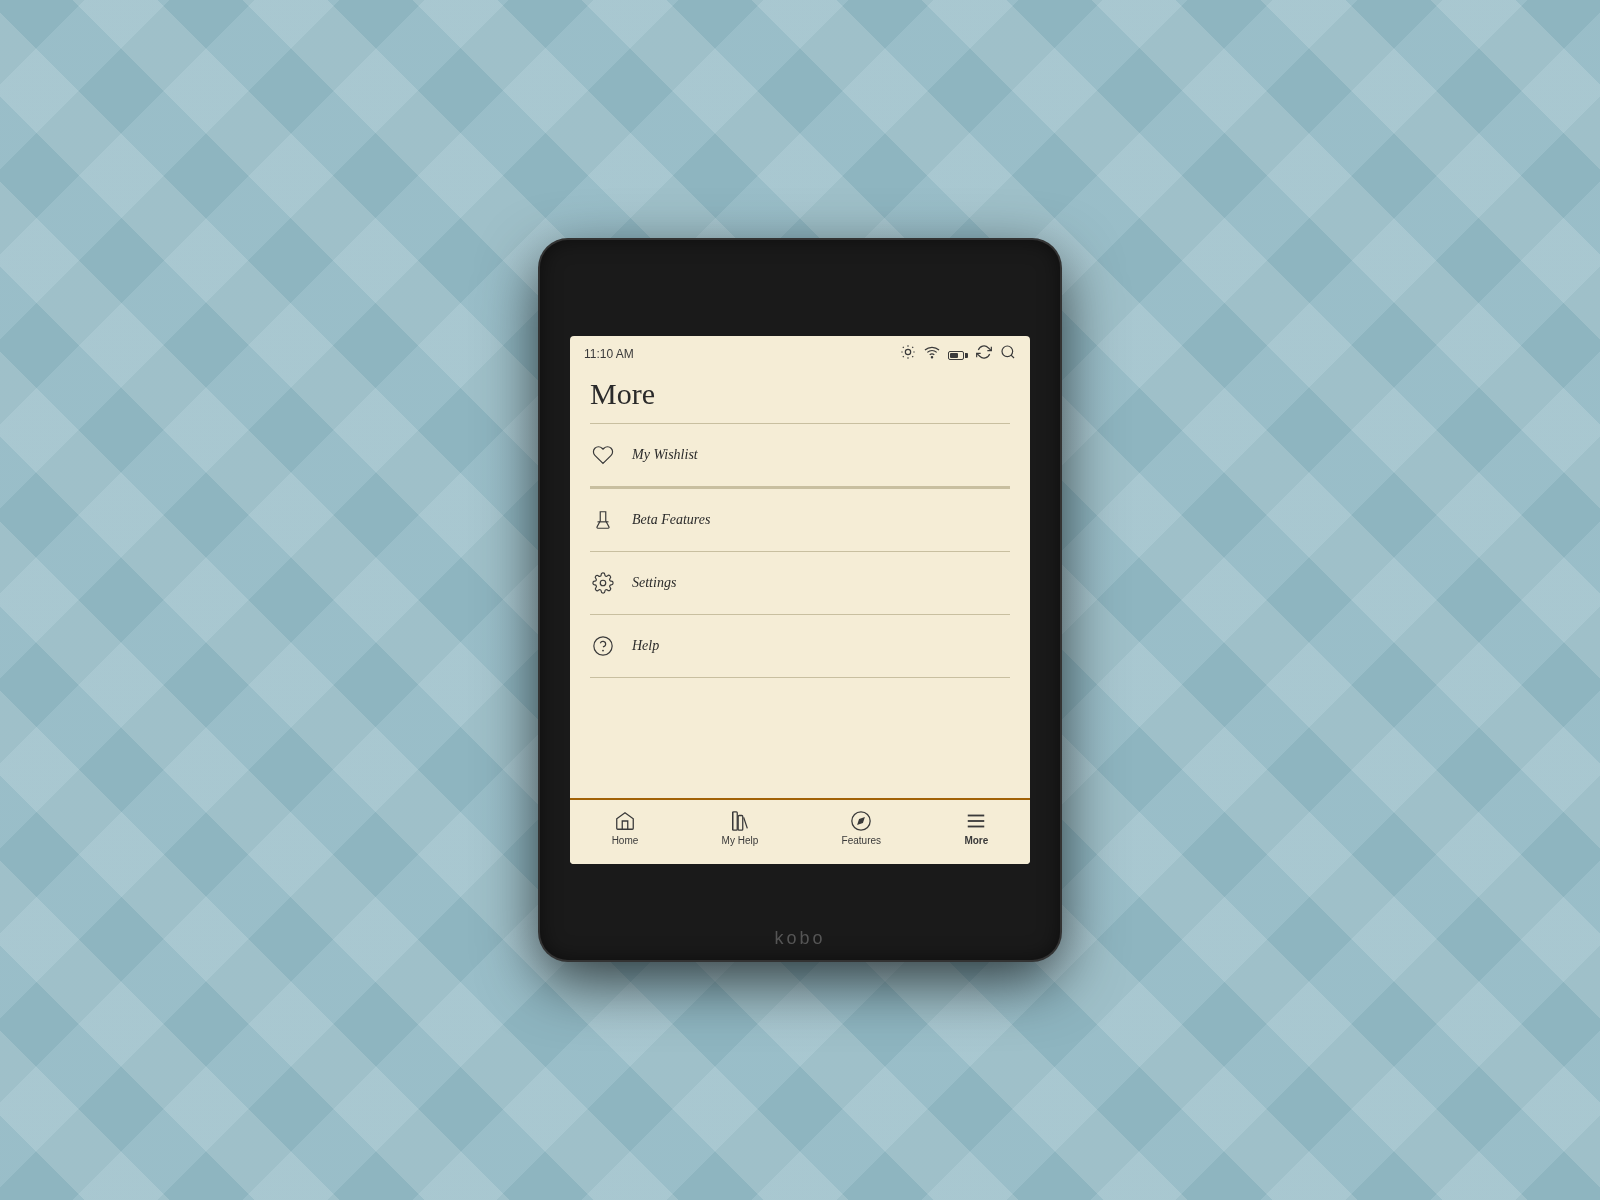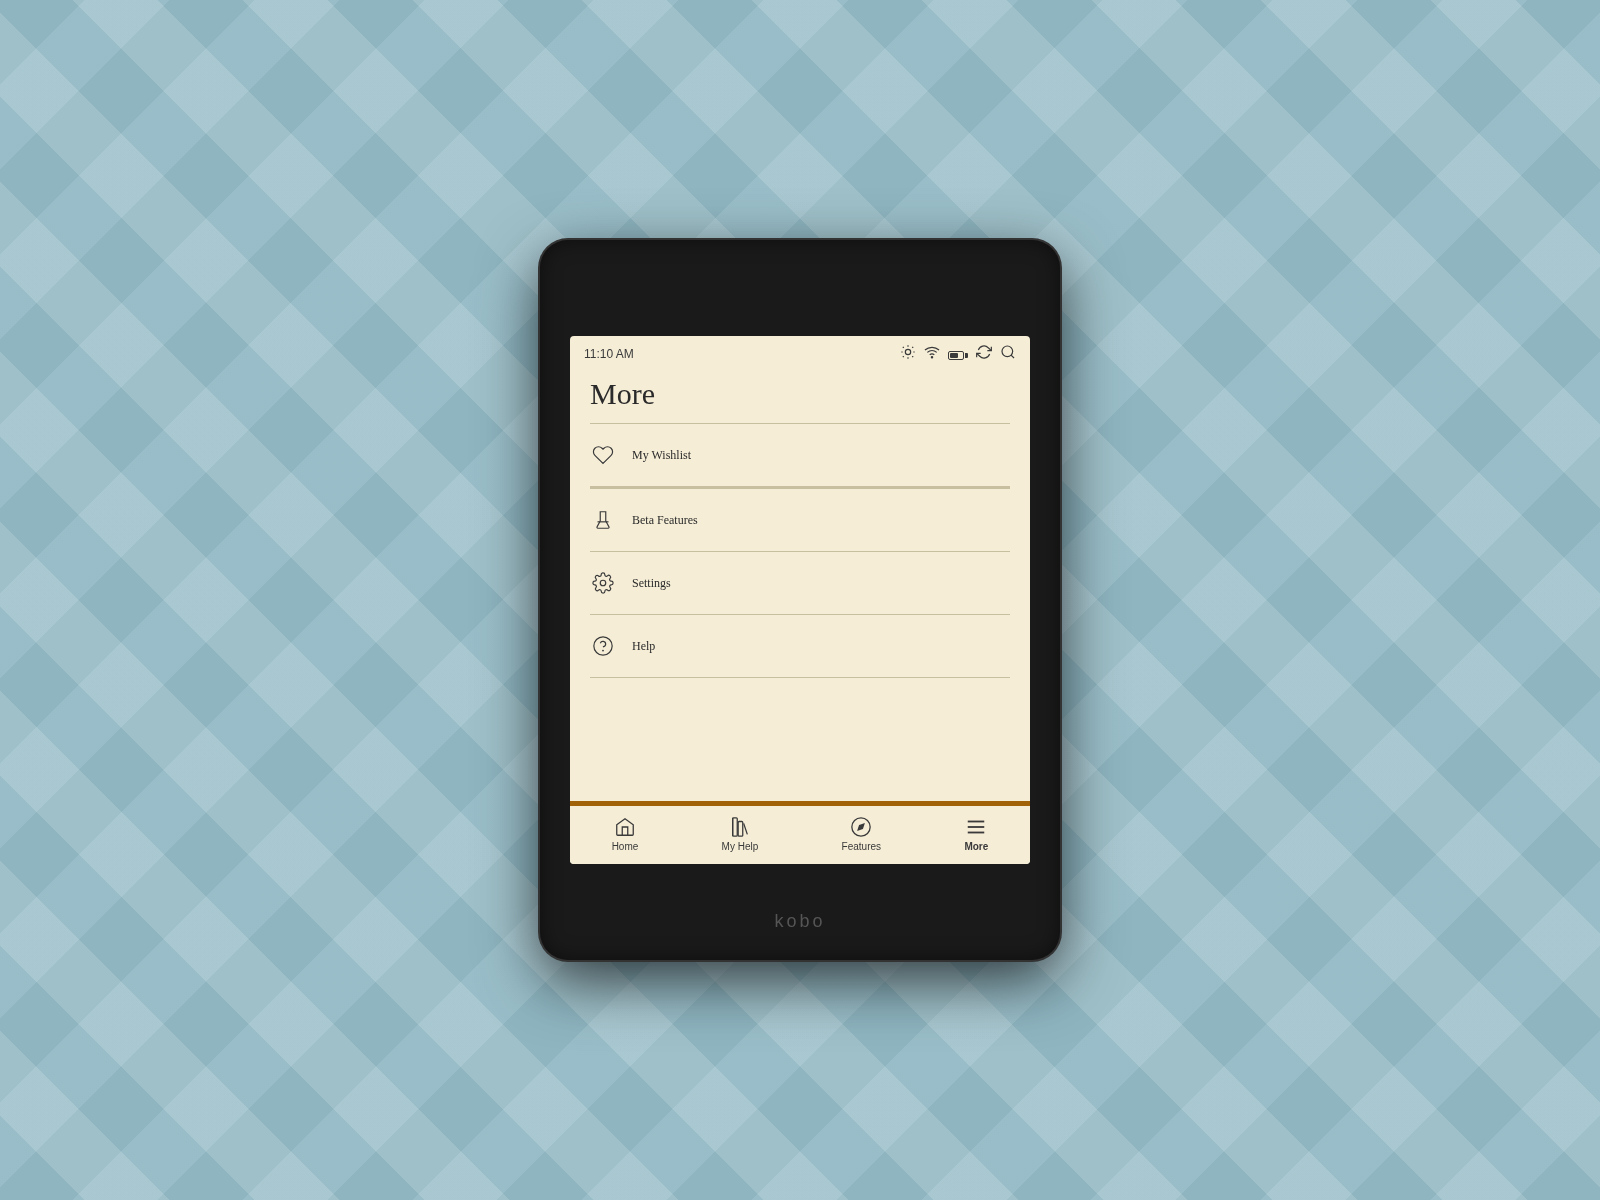--- a/index.html
+++ b/index.html
@@ -116,32 +116,33 @@
 
     .menu-icon svg {
       width: 22px;
       height: 22px;
       stroke: #3a3a3a;
       fill: none;
       stroke-width: 1.3;
     }
 
     .menu-label {
-      font-size: 12px;
+      font-size: 14px;
       color: #2a2a2a;
+      font-style: italic;
       font-family: Georgia, serif;
     }
 
     
     .bottom-nav {
       display: flex;
       align-items: center;
       justify-content: space-around;
-      padding: 8px 0 10px 0;
-      border-top: 5px solid #a16207;
+      padding: 8px 0 16px 0;
+      border-top: 2px solid #a16207;
       flex-shrink: 0;
       background: #f5edd6;
     }
 
     .nav-item {
       display: flex;
       flex-direction: column;
       align-items: center;
       gap: 3px;
       cursor: pointer;
@@ -174,21 +175,21 @@
       font-weight: bold;
     }
 
     .nav-item.active .nav-icon svg {
       stroke-width: 2;
     }
 
     
     .kobo-logo {
       position: absolute;
-      bottom: 28px;
+      bottom: 11px;
       font-size: 18px;
       color: #555;
       font-family: Arial, sans-serif;
       letter-spacing: 3px;
       font-weight: 300;
     }
 
     
     .battery-icon {
       display: inline-flex;

